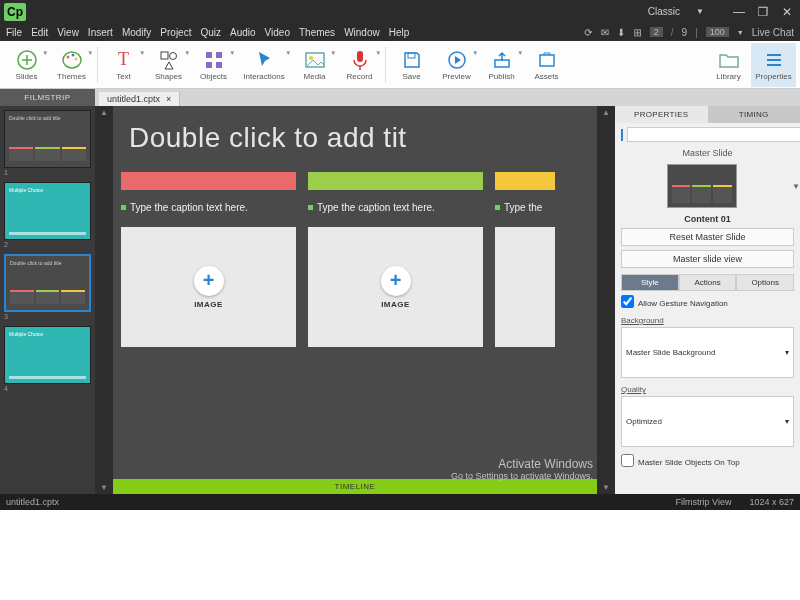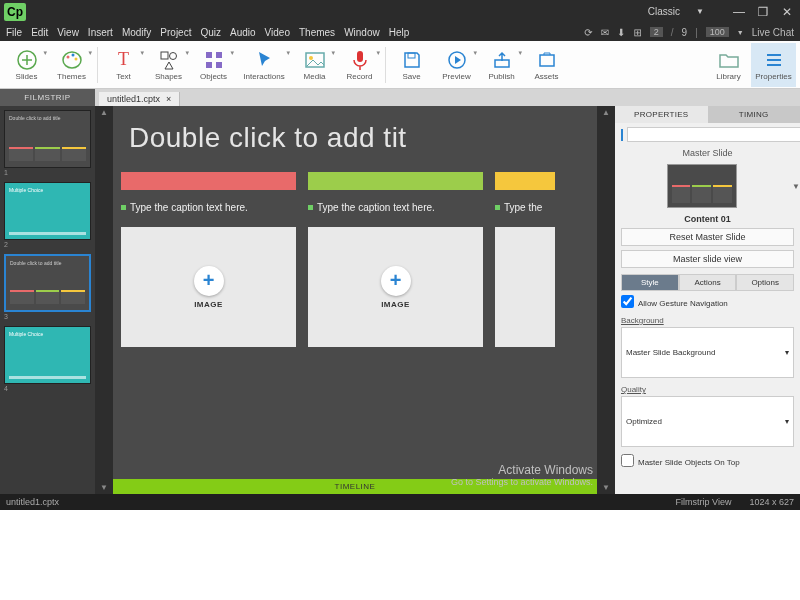--- a/index.html
+++ b/index.html
@@ -66,21 +66,21 @@
     .master-thumb .mb { flex:1; height: 18px; background:#555; border-top:2px solid var(--c); }
     .centered { text-align: center; font-weight: bold; font-size: 9px; padding: 2px; }
     .pbtn { background: #fafafa; border: 1px solid #ccc; padding: 3px; margin: 2px 6px; text-align: center; font-size: 9px; }
     .subtabs { display: flex; margin: 4px 6px 0; border-bottom: 1px solid #ccc; }
     .subtab { flex: 1; text-align: center; font-size: 8px; padding: 3px; border: 1px solid #ccc; border-bottom: none; background: #e5e5e5; }
     .subtab.active { background: #6b7b8c; color: #fff; }
     .pfield { margin: 3px 6px; }
     .pfield label { font-size: 8px; color: #555; text-decoration: underline; }
     .pselect { border: 1px solid #ccc; background: #fff; padding: 20px 4px; font-size: 8px; display: flex; justify-content: space-between; margin-top: 2px; }
     .pcheck { margin: 4px 6px; font-size: 8px; display: flex; align-items: flex-end; gap: 4px; }
-    .watermark { position: absolute; right: 4px; bottom: 6px; color: #c0c0c0; font-size: 9px; text-align: right; line-height: 1.2; pointer-events:none; }
+    .watermark { position: absolute; right: 4px; bottom: 12px; color: #c0c0c0; font-size: 9px; text-align: right; line-height: 1.2; pointer-events:none; }
 
     .statusbar { background: #1f1f1f; color: #aaa; font-size: 9px; display: flex; align-items: center; padding: 0 6px; }
     .statusbar .r { margin-left: auto; display:flex; gap: 18px; }
 
     svg { display:block; }
   </style>
 </head>
 <body>
 
 <div class="app">

